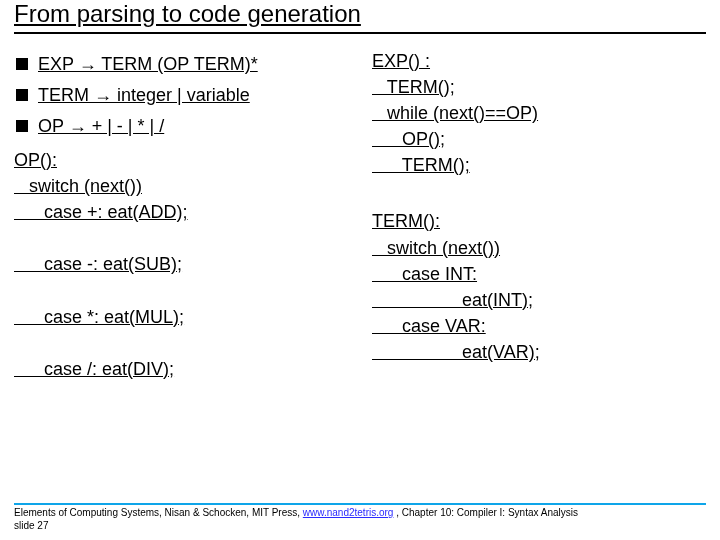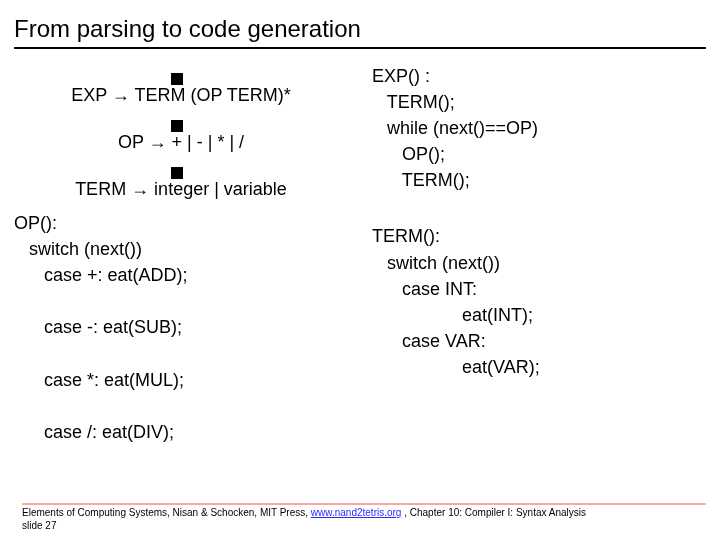--- a/index.html
+++ b/index.html
@@ -6,59 +6,58 @@
   body{
     width:720px;height:540px;
     font-family:Arial,Helvetica,sans-serif;
     font-size:18px;
     color:#000;
     background:#fff;
     box-sizing:border-box;
     position:relative;
   }
   .slide{
-    padding:15px 14px 0 14px;
+    padding:0 14px 0 14px;
     box-sizing:border-box;
-    width:100%;height:100%;
+    width:100%;height:100%;text-decoration:underline;
   }
   .title{
     font-size:24px;
     padding-bottom:4px;
     border-bottom:2px solid #000;
     margin-bottom:10px;
   }
   .cols{
     display:flex;
     gap:24px;
   }
   .col{flex:1;}
   .bullets{margin:0;padding:0;list-style:none;}
   .bullets li{
     display:flex;
-    align-items:center;
+    align-items:flex-start;
     margin:10px 0;
-    flex-direction:column;
   }
   .bullet-box{
     width:12px;height:12px;
     background:#000;
     margin:4px 10px 0 2px;
     flex:0 0 12px;
   }
   .codeblock{
     white-space:pre;
     font-family:Arial,Helvetica,sans-serif;
     line-height:1.45;
     margin-top:8px;
   }
   .right .codeblock{margin-top:4px;}
   .footer{
     position:absolute;
-    left:22px;right:14px;bottom:8px;
-    border-top:2px solid #fca5a5;
+    left:14px;right:14px;bottom:8px;
+    border-top:2px solid #0ea5e9;
     padding-top:2px;
     font-size:10px;
     line-height:1.25;
   }
   .footer a{color:#2a2aff;text-decoration:underline;}
 </style>
 </head>
 <body>
 
 <div class="slide">
@@ -67,25 +66,25 @@
   <div class="cols">
 
     <div class="col left">
       <ul class="bullets">
         <li>
           <span class="bullet-box"></span>
           <span>EXP → TERM (OP TERM)*</span>
         </li>
         <li>
           <span class="bullet-box"></span>
-          <span>OP → + | - | * | /</span>
+          <span>TERM → integer | variable</span>
         </li>
         <li>
           <span class="bullet-box"></span>
-          <span>TERM → integer | variable</span>
+          <span>OP → + | - | * | /</span>
         </li>
       </ul>
       <div class="codeblock">OP():
    switch (next())
       case +: eat(ADD);
 
       case -: eat(SUB);
 
       case *: eat(MUL);
 

